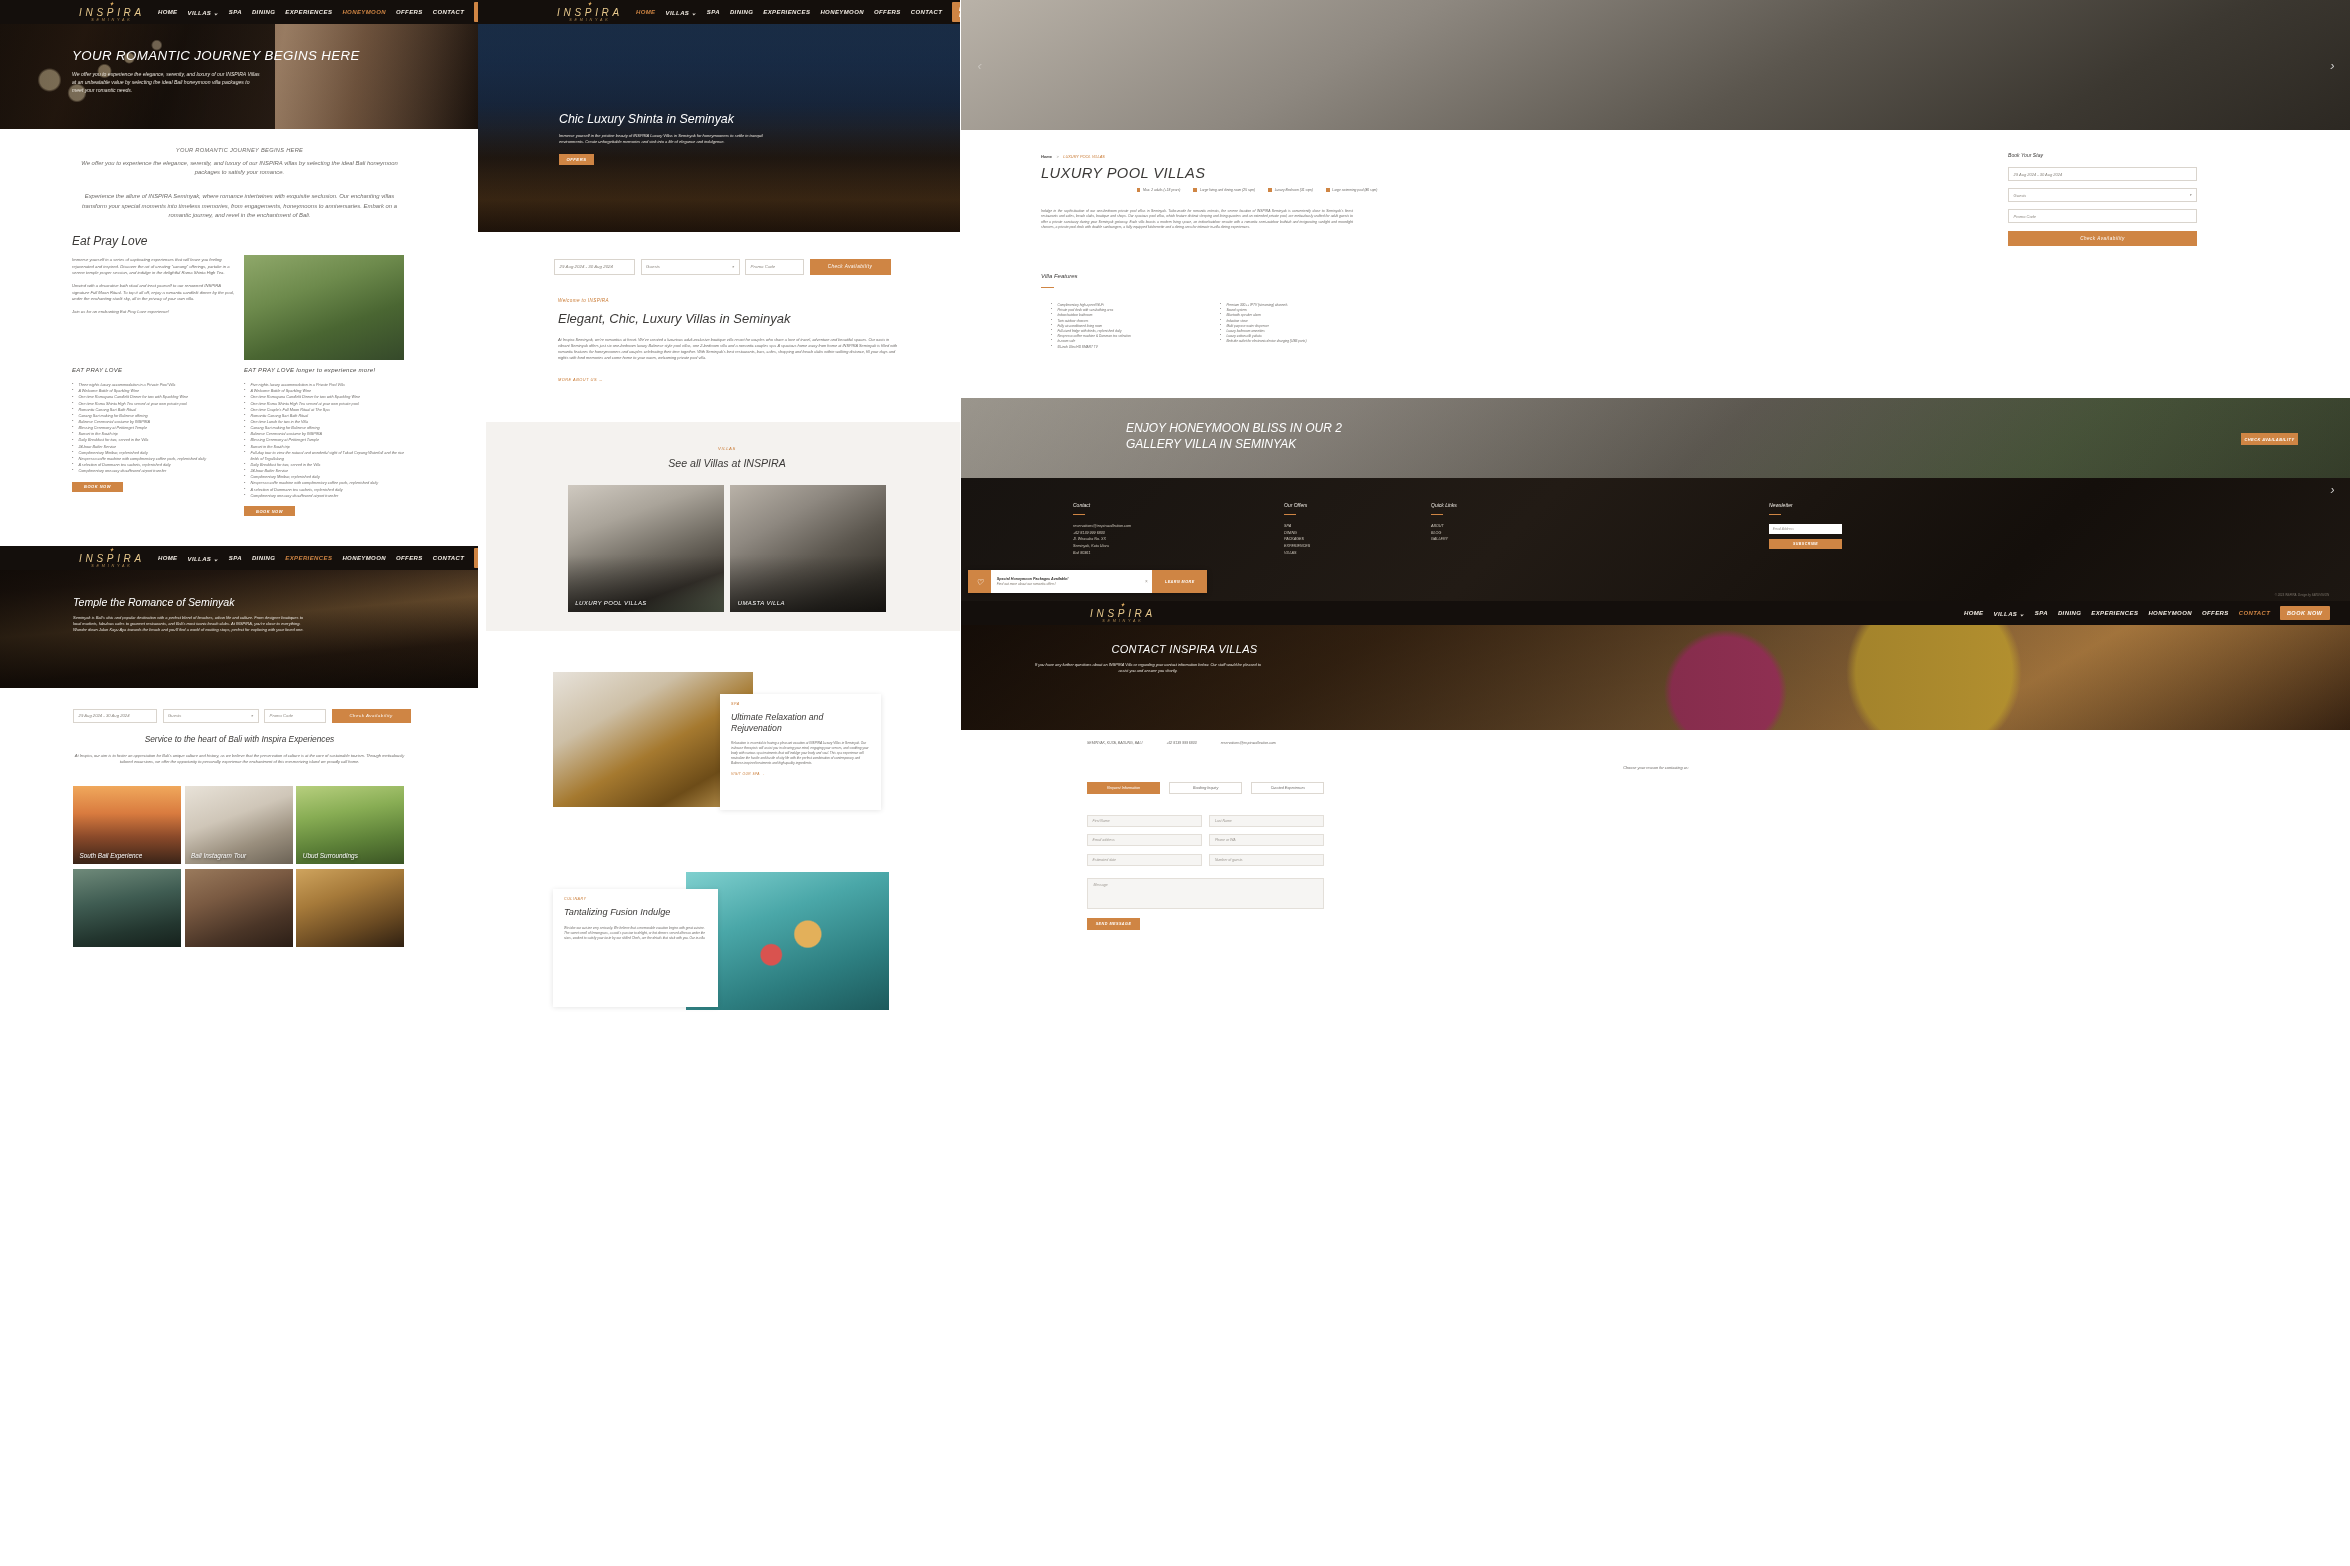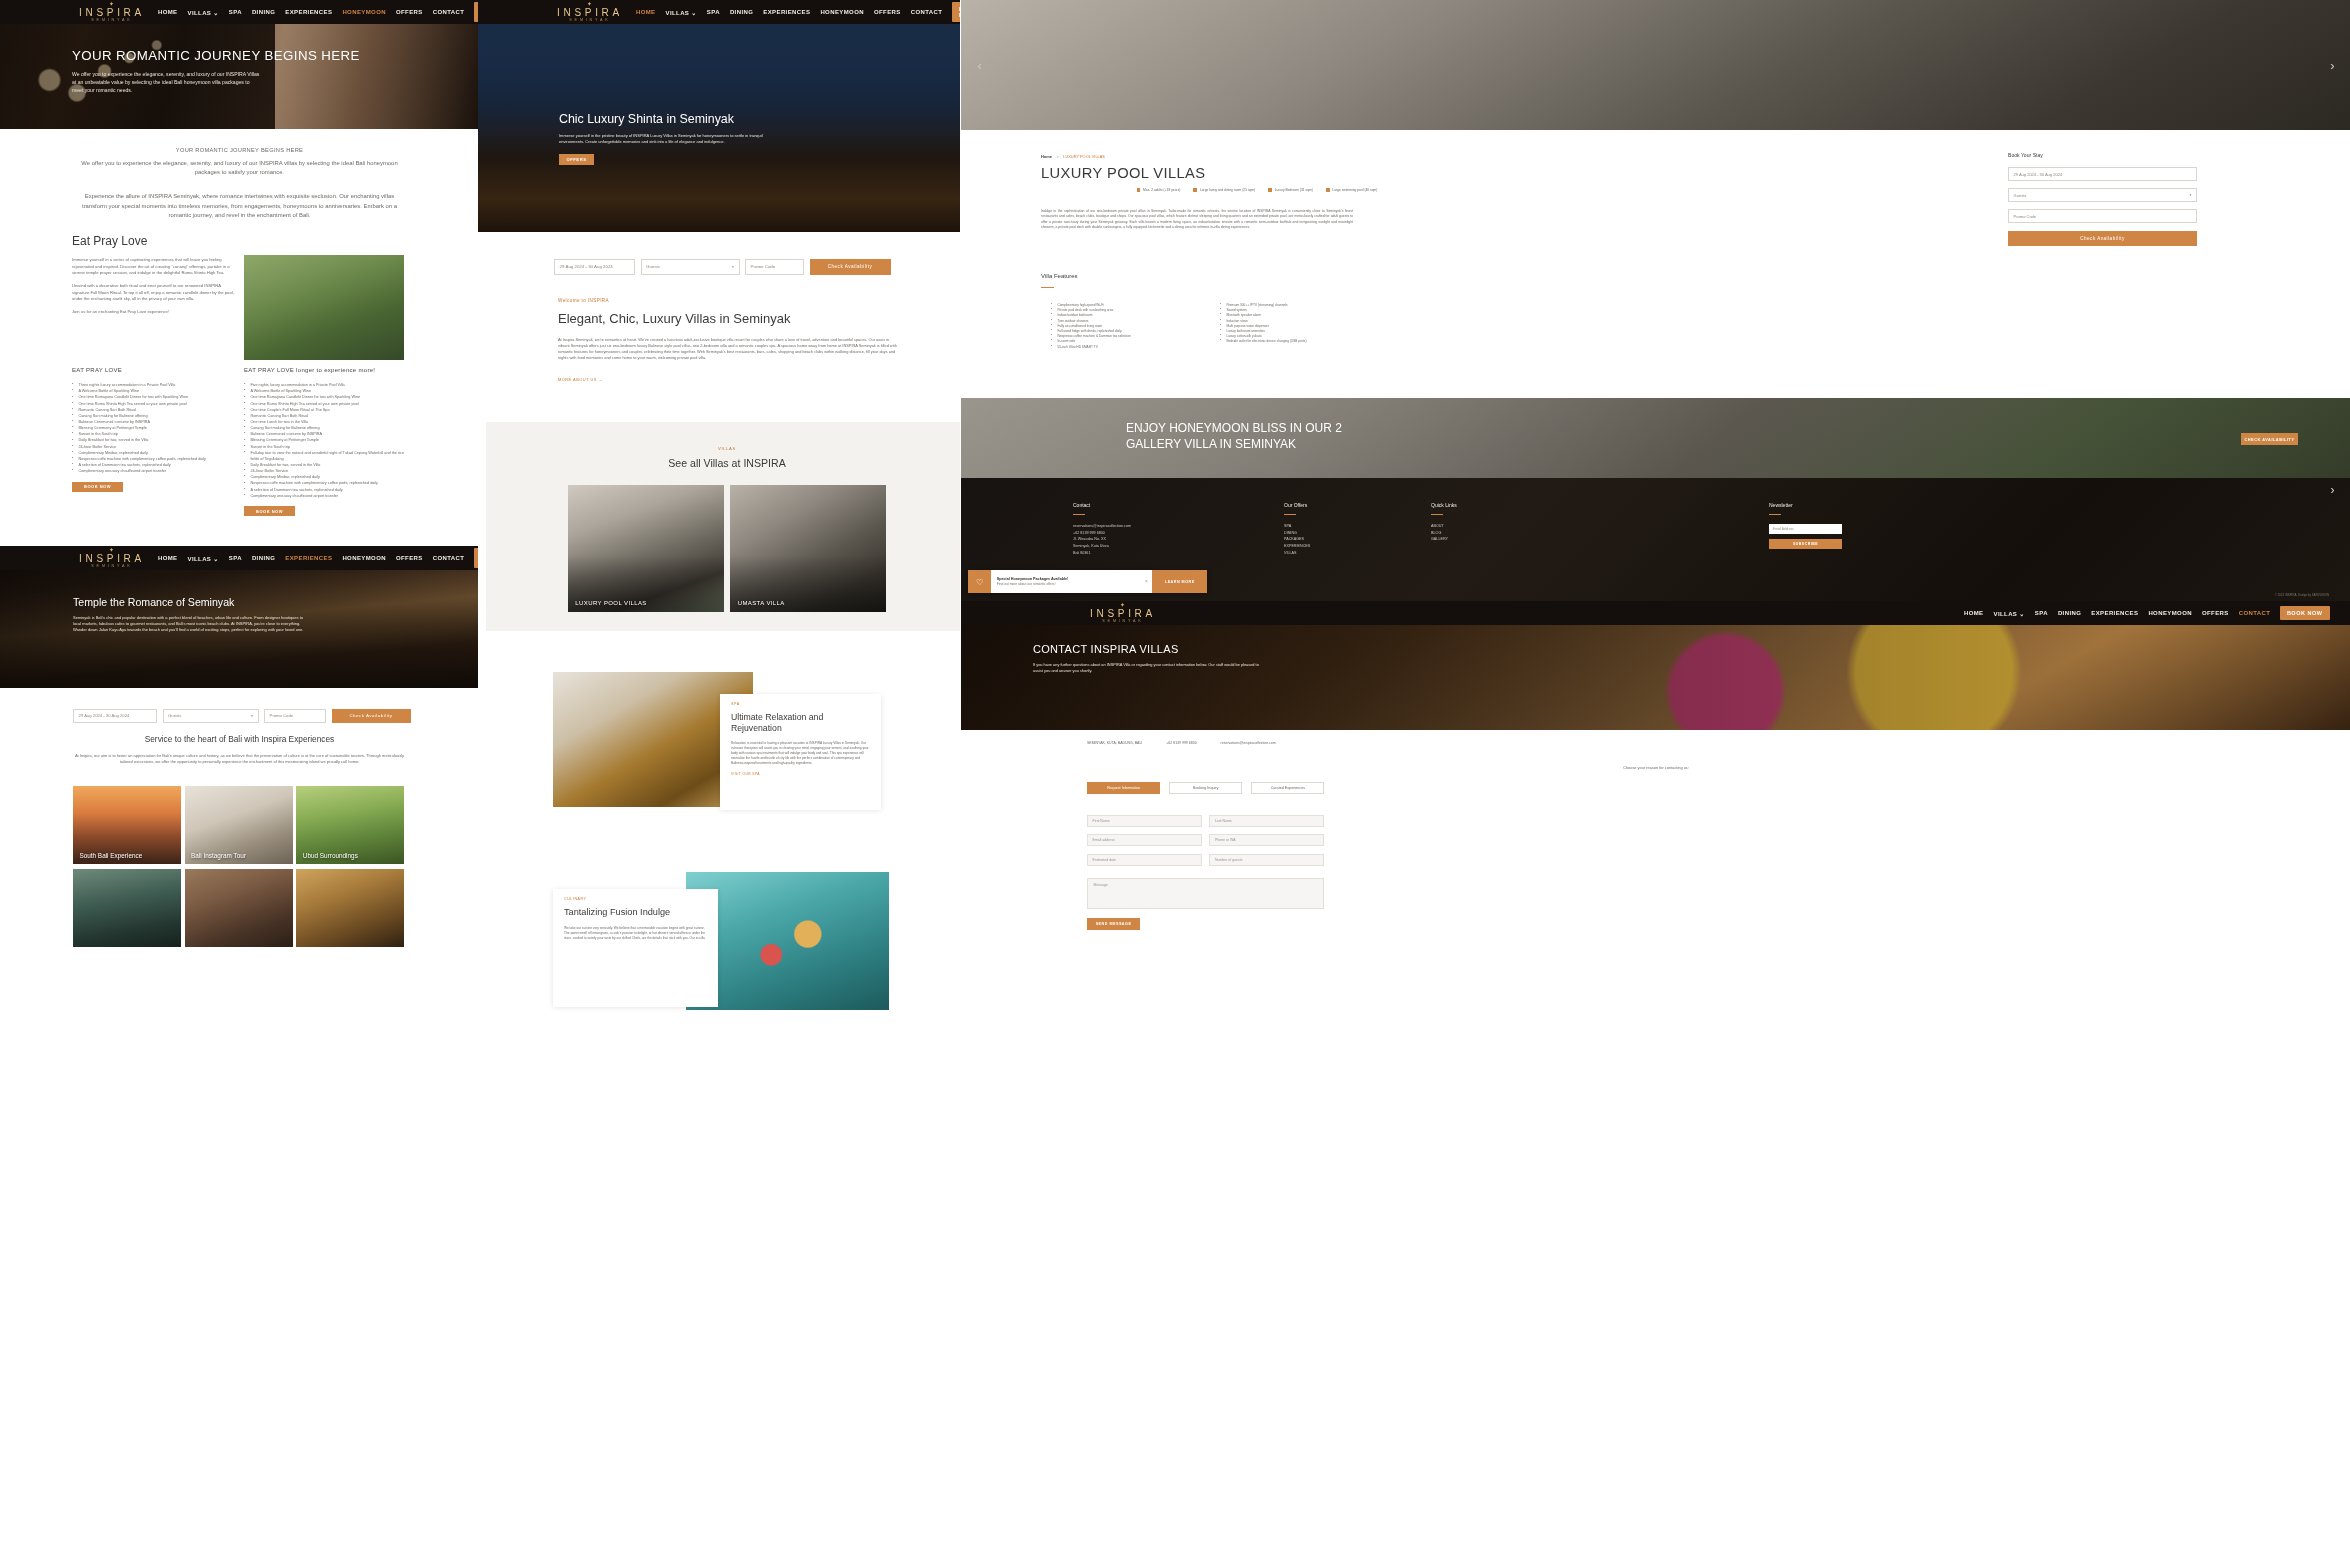--- a/index.html
+++ b/index.html
@@ -2,21 +2,21 @@
 <html style="font-size:14.7px"><head>
 <meta charset="utf-8">
 <style>
   * { box-sizing: border-box; margin: 0; padding: 0; }
   html, body {
     width: 2351px; height: 1567px;
     background: #ffffff;
     font-family: "Liberation Sans", sans-serif;
     overflow: hidden;
   }
-  .canvas { position: relative; width: 2351px; height: 1567px; background:#fff; }
+  .canvas { position: relative; width: 2351px; height: 1567px; background:#fff;font-style:italic; }
 
   
   .panel { position: absolute; overflow: hidden; }
   .accent { color:#c8772f; }
   .btn-accent {
     background:#cf8544; color:#fff; border:none; font-weight:bold;
     letter-spacing:0.5px; display:flex; align-items:center; justify-content:center;
     cursor:pointer;
   }
   .nav {
@@ -471,21 +471,21 @@
         <li>SPA</li>
         <li>DINING</li>
         <li>EXPERIENCES</li>
         <li>HONEYMOON</li>
         <li>OFFERS</li>
         <li class="on">CONTACT</li>
       </ul>
       <div class="btn-accent book">BOOK NOW</div>
     </div>
 
-    <div style="position:absolute;left:72px;top:643px;width:303px;z-index:6;">
+    <div style="position:absolute;left:72px;top:643px;width:303px;z-index:6;text-align:center;">
       <div class="hero-h1" style="font-size:11px;letter-spacing:0.3px;">CONTACT INSPIRA VILLAS</div>
       <div class="hero-p" style="font-size:3.9px;margin-top:7.3px;width:230px;">If you have any further questions about an INSPIRA Villa or regarding your contact information below. Our staff would be pleased to assist you and answer you shortly.</div>
     </div>
 
     <div style="position:absolute;left:0;top:730px;width:1390px;height:40px;background:#fff;">
       <div style="position:absolute;left:126px;top:11px;display:flex;gap:24px;font-size:3.5px;color:#6d6a67;align-items:center;">
         <span>SEMINYAK, KUTA, BADUNG, BALI</span>
         <span>+62 8139 999 6800</span>
         <span>reservations@inspiracollection.com</span>
       </div>

